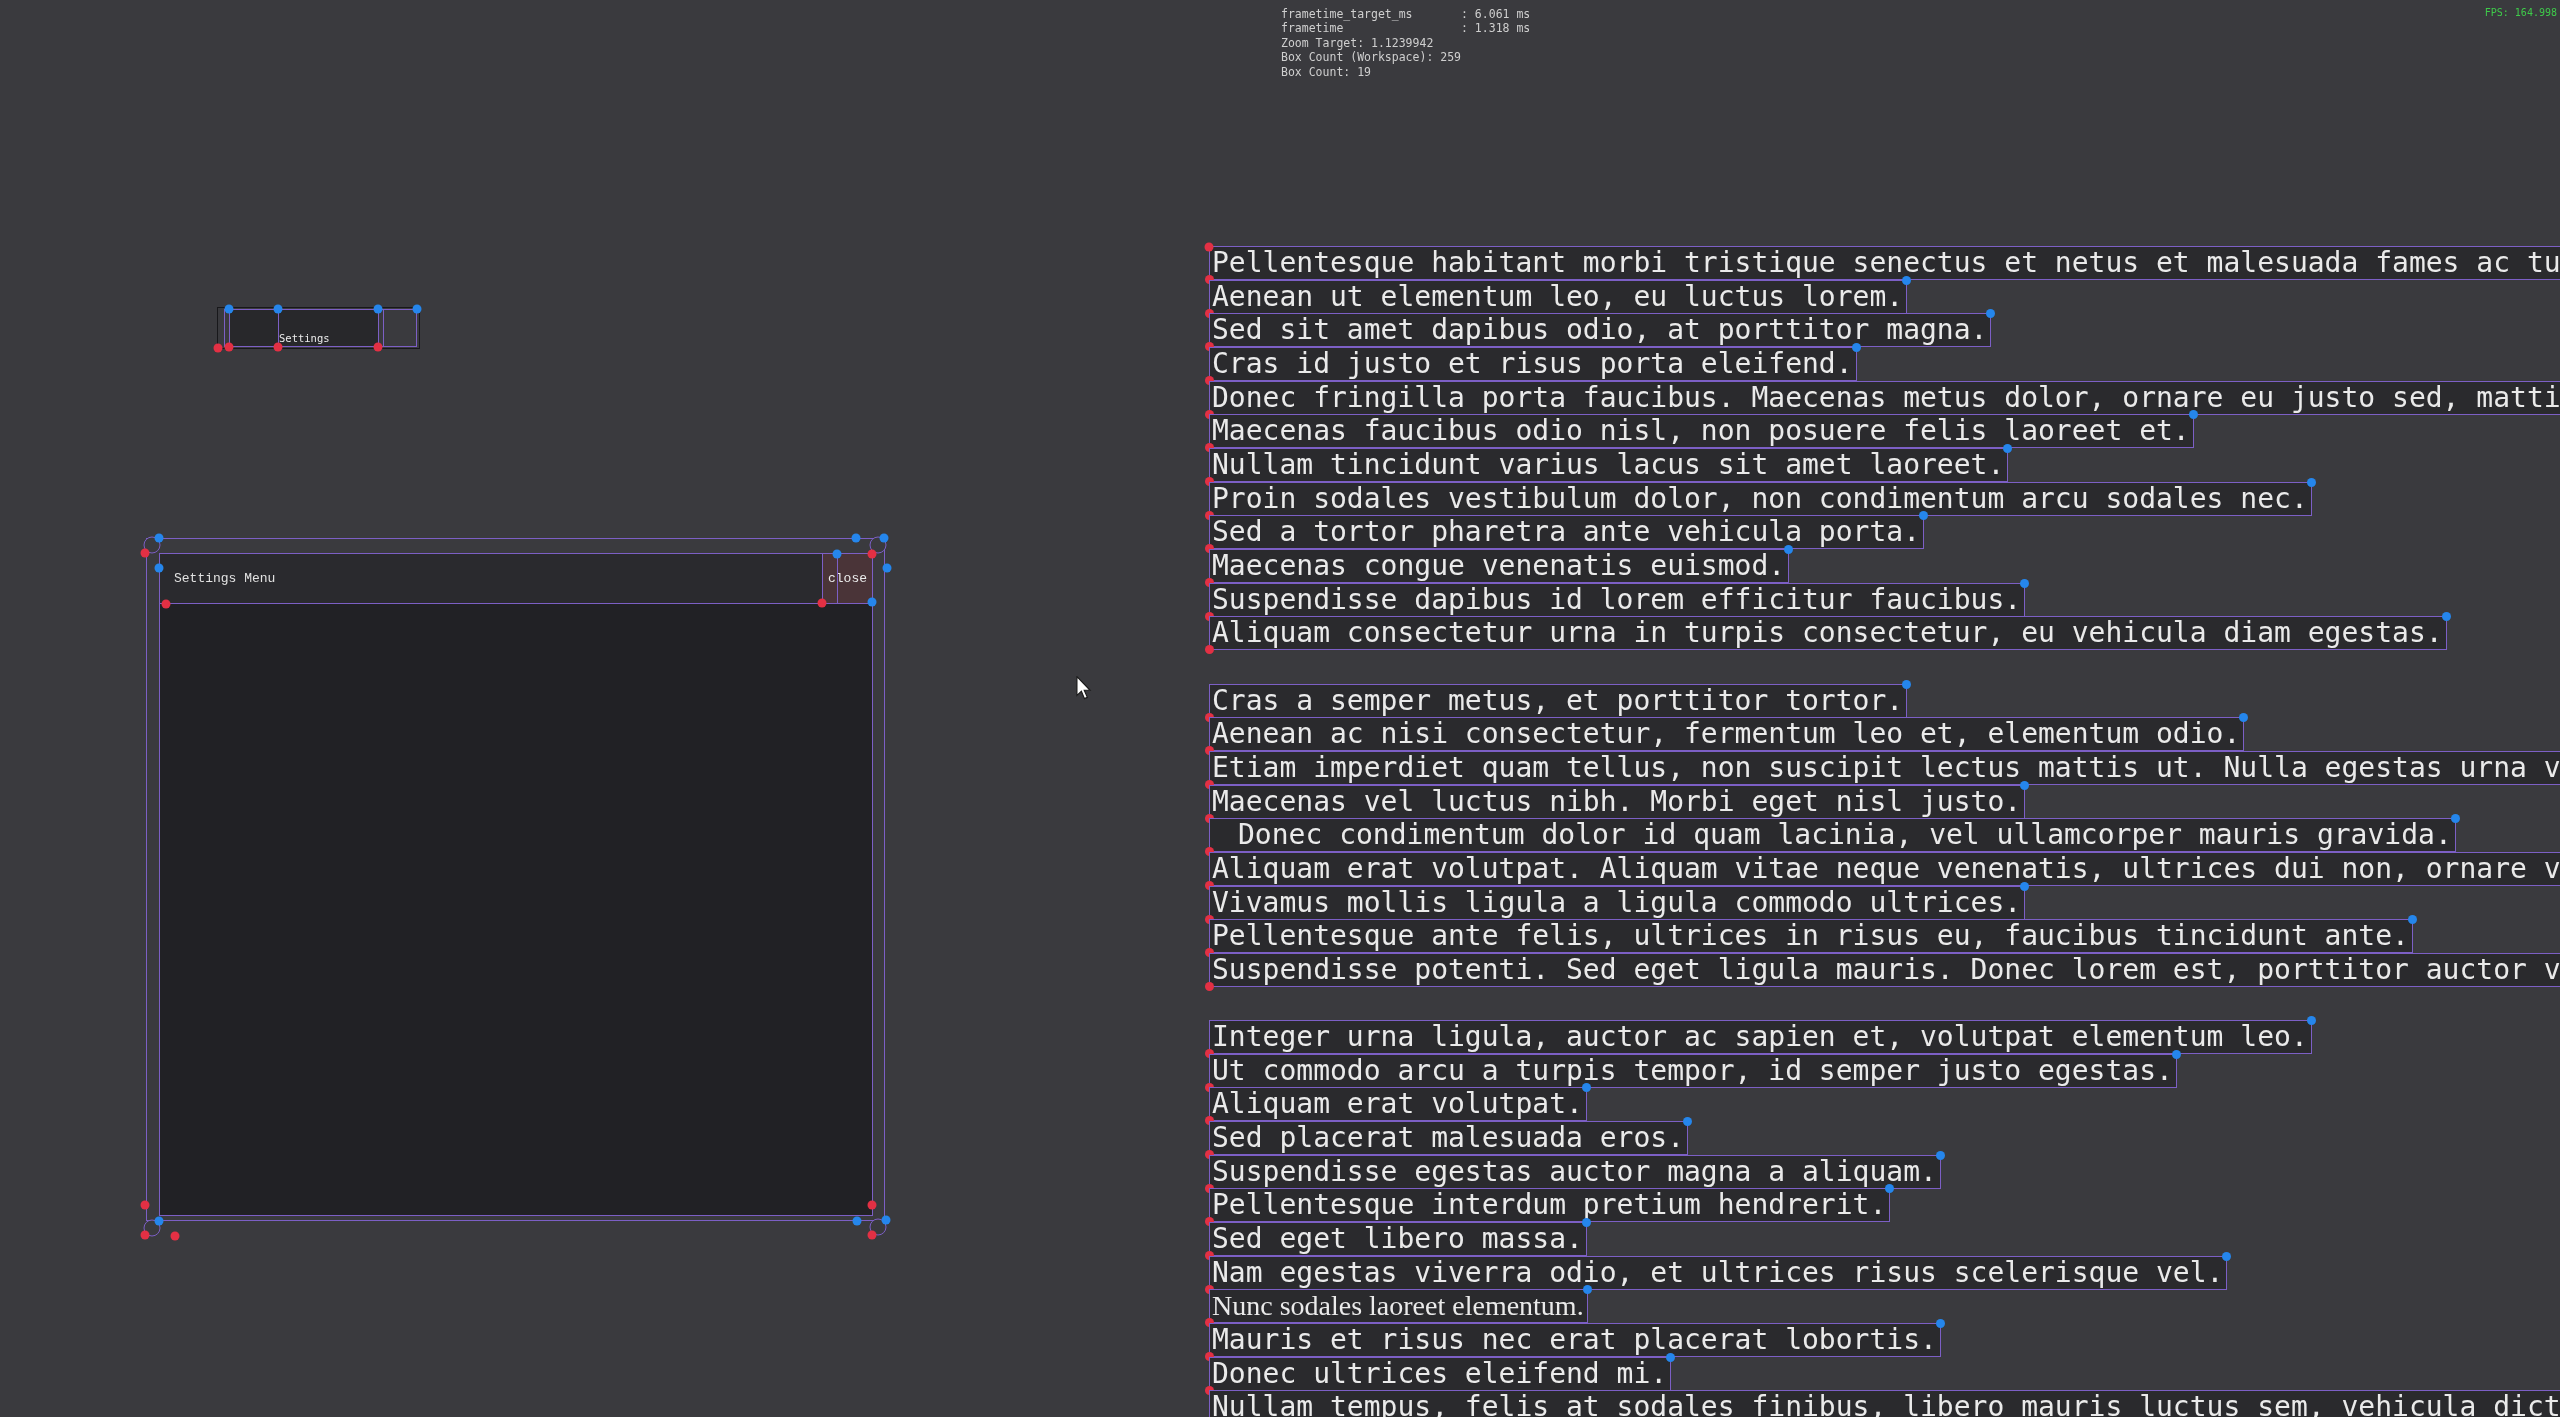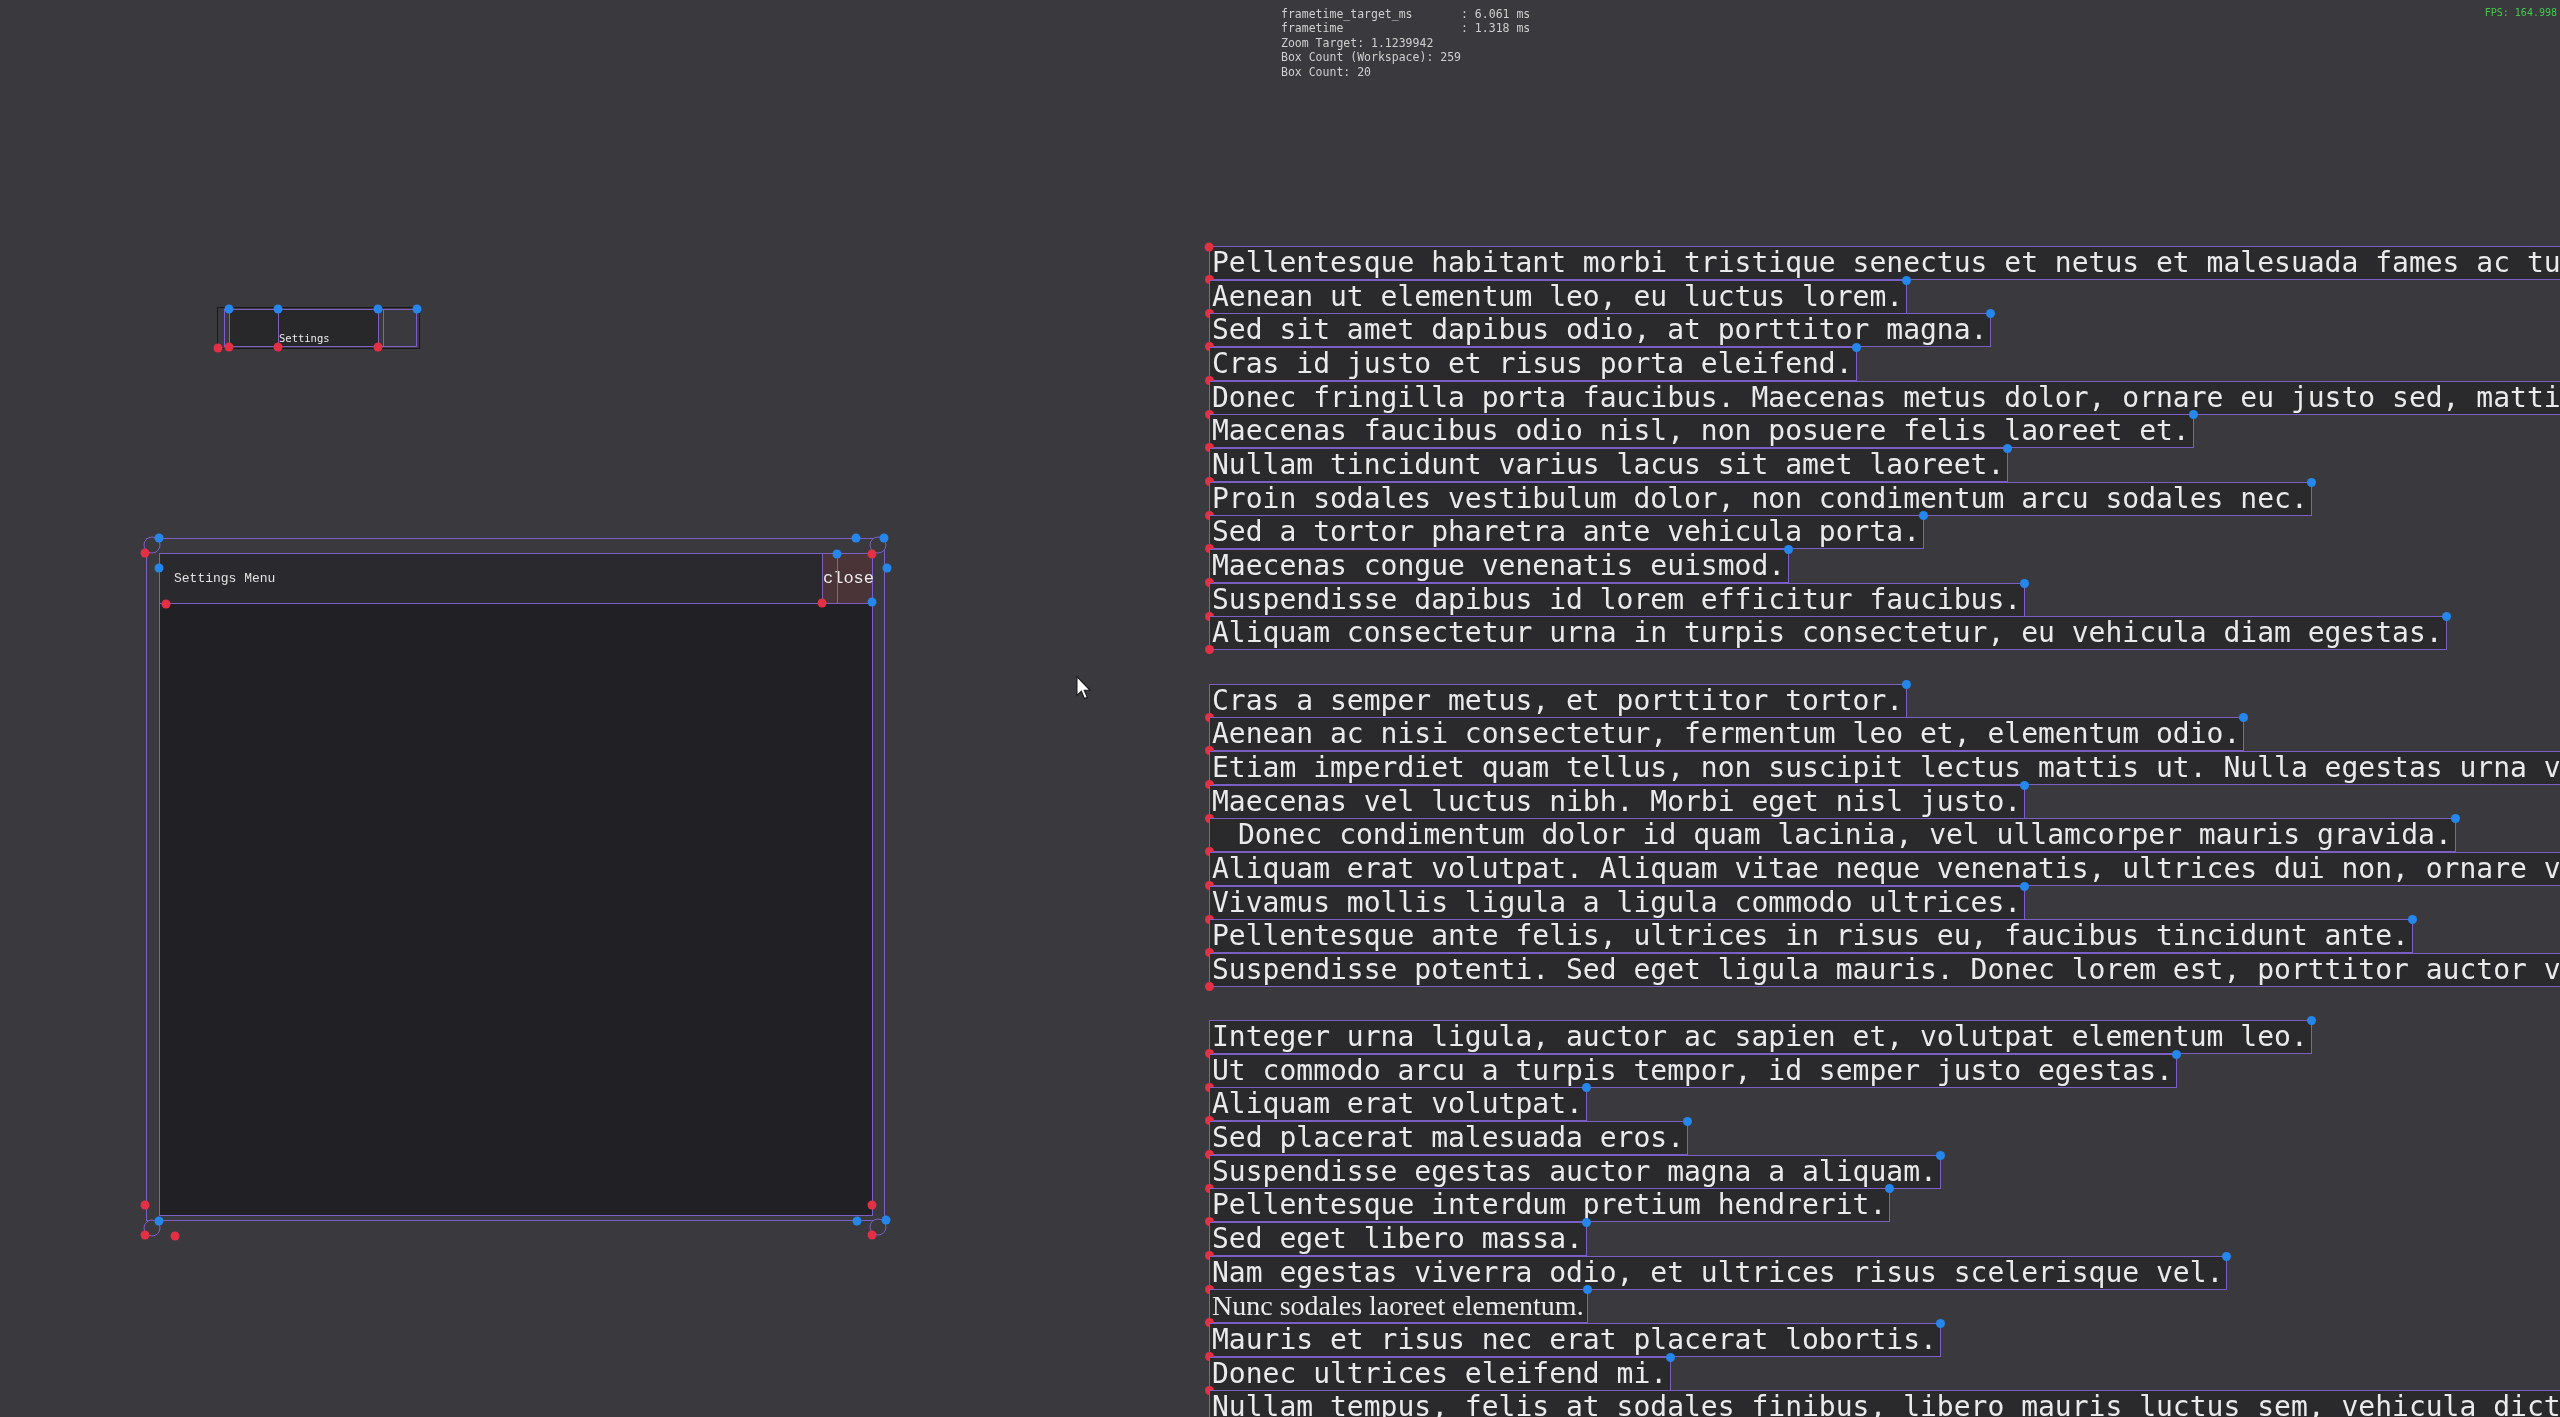--- a/index.html
+++ b/index.html
@@ -27,40 +27,40 @@
   #sw-fill{left:229px;top:310px;width:149px;height:37px;background:#28282b;z-index:4;}
   .vline{position:absolute;width:1px;background:#7c5fc5;z-index:8;}
   #sw-label{left:279px;top:332px;font-size:10.5px;line-height:13px;color:#ececec;z-index:10;white-space:pre;}
 
   
   #panel-outer{left:146px;top:538px;width:739px;height:683px;border:1px solid #7c5fc5;box-sizing:border-box;z-index:3;}
   #panel-window{left:159px;top:553px;width:714px;height:663px;background:#212125;border:1px solid #7c5fc5;box-sizing:border-box;z-index:5;}
   #panel-header{position:absolute;left:0;top:0;width:712px;height:49px;background:#2a2a2e;border-bottom:1px solid #7c5fc5;box-sizing:content-box;font-family:Liberation Mono, monospace;}
   #panel-title{position:absolute;left:14px;top:0;line-height:49px;font-size:13px;color:#e2e2e2;white-space:pre;}
   #close-btn{position:absolute;right:0;top:0;width:50px;height:49px;background:#4a3438;border-left:1px solid #7c5fc5;
-             box-sizing:border-box;color:#ececec;font-size:17px;text-align:center;line-height:49px;padding:0;cursor:default;}
+             box-sizing:border-box;color:#ececec;font-size:13px;text-align:center;line-height:49px;padding:0;cursor:default;}
   #close-inner-line{left:677px;top:0;width:1px;height:49px;background:#7c5fc5;position:absolute;z-index:7;}
 
   
   .line{
     position:absolute;height:34px;box-sizing:border-box;
     background:#2a2a2d;border:1px solid #7c5fc5;
     color:#eaeaea;font-size:28px;line-height:31px;white-space:pre;
     padding:0 3px 1px 2px;z-index:10;
   }
   .ldot{position:absolute;width:9px;height:9px;border-radius:50%;z-index:12;}
   .ldot.r{left:-5px;bottom:-5px;background:#e33044;}
   .ldot.b{right:-5px;top:-5px;background:#2586ec;}
 
   #cursor{left:1075px;top:676px;z-index:99;}
 </style>
 </head>
 <body>
 
-<div id="debug-stats" class="abs"><div>frametime_target_ms       : 6.061 ms</div><div>frametime                 : 1.318 ms</div><div>Zoom Target: 1.1239942</div><div>Box Count (Workspace): 259</div><div>Box Count: 20</div></div>
+<div id="debug-stats" class="abs"><div>frametime_target_ms       : 6.061 ms</div><div>frametime                 : 1.318 ms</div><div>Zoom Target: 1.1239942</div><div>Box Count (Workspace): 259</div><div>Box Count: 19</div></div>
 <div id="fps" class="abs">FPS: 164.998</div>
 
 <div>
   <div id="sw-outer" class="abs"></div>
   <div id="sw-fill" class="abs"></div>
   <div id="sw-row" class="abs"></div>
   <div class="vline abs" style="left:229px;top:309px;height:38px;"></div>
   <div class="vline abs" style="left:278px;top:309px;height:38px;"></div>
   <div class="vline abs" style="left:378px;top:309px;height:38px;"></div>
   <div class="vline abs" style="left:383px;top:309px;height:38px;"></div>

